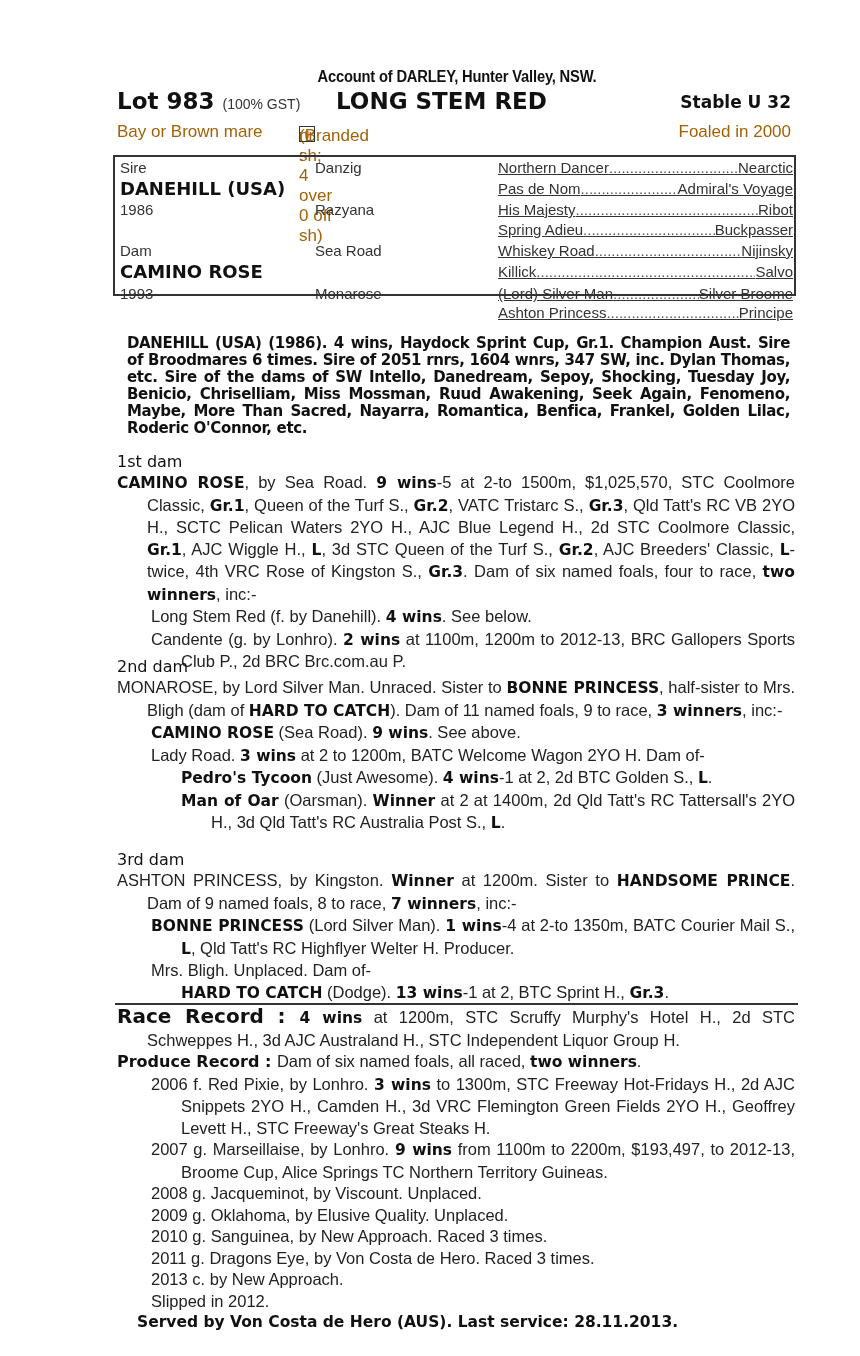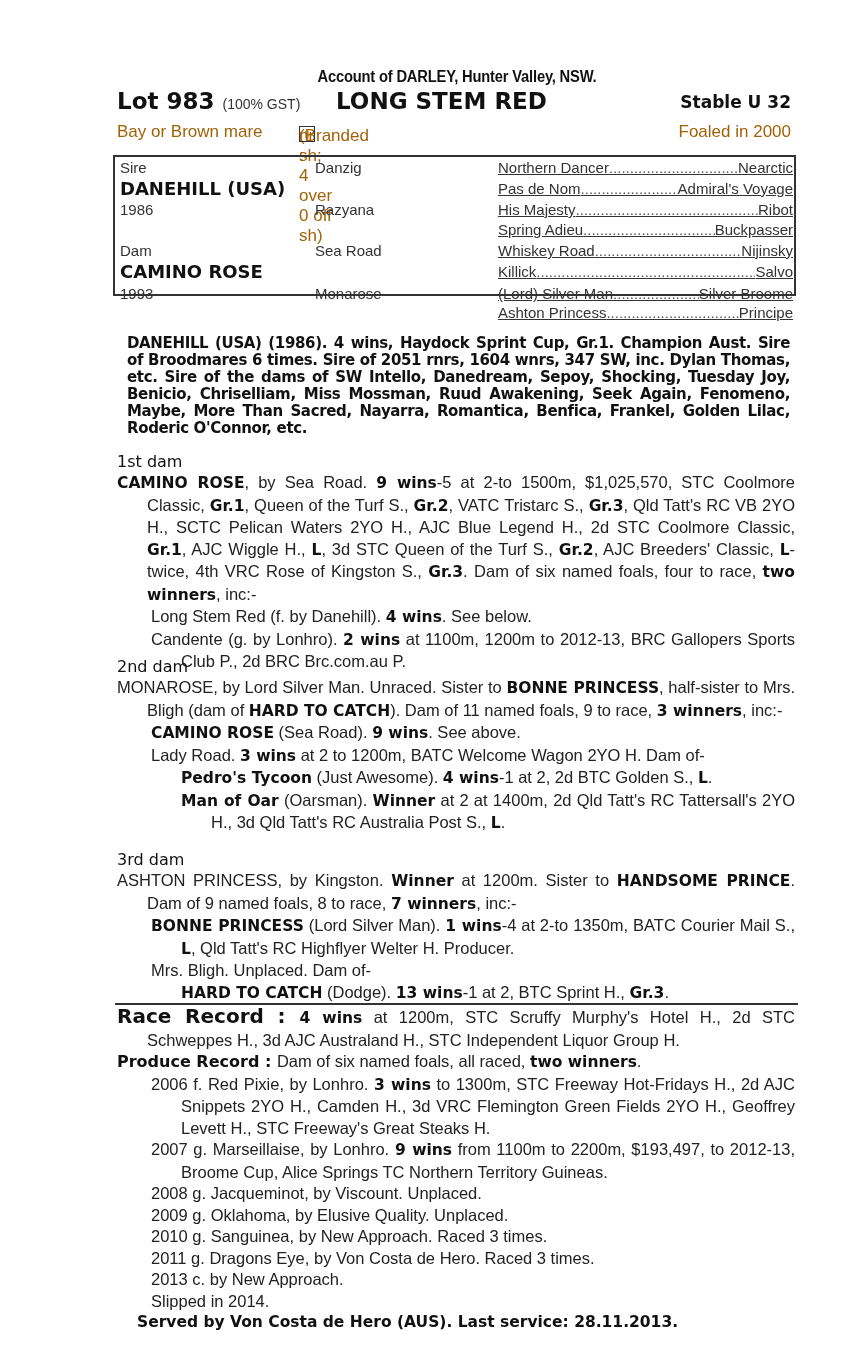--- a/index.html
+++ b/index.html
@@ -145,15 +145,15 @@
 <div class="sec" style="top:1006px">
   <div class="p hang0"><span class="strong" style="font-size:20px">Race Record : </span><span class="strong">4 wins</span><span> at 1200m, STC Scruffy Murphy's Hotel H., 2d STC Schweppes H., 3d AJC Australand H., STC Independent Liquor Group H.</span></div>
   <div class="p"><span class="strong" style="font-size:16px">Produce Record : </span><span>Dam of six named foals, all raced, </span><span class="strong">two winners</span><span>.</span></div>
   <div class="p hang1"><span>2006 f. Red Pixie, by Lonhro. </span><span class="strong">3 wins</span><span> to 1300m, STC Freeway Hot-Fridays H., 2d AJC Snippets 2YO H., Camden H., 3d VRC Flemington Green Fields 2YO H., Geoffrey Levett H., STC Freeway's Great Steaks H.</span></div>
   <div class="p hang1"><span>2007 g. Marseillaise, by Lonhro. </span><span class="strong">9 wins</span><span> from 1100m to 2200m, $193,497, to 2012-13, Broome Cup, Alice Springs TC Northern Territory Guineas.</span></div>
   <div class="p hang1">2008 g. Jacqueminot, by Viscount. Unplaced.</div>
   <div class="p hang1">2009 g. Oklahoma, by Elusive Quality. Unplaced.</div>
   <div class="p hang1">2010 g. Sanguinea, by New Approach. Raced 3 times.</div>
   <div class="p hang1">2011 g. Dragons Eye, by Von Costa de Hero. Raced 3 times.</div>
   <div class="p hang1">2013 c. by New Approach.</div>
-  <div class="p hang1">Slipped in 2014.</div>
+  <div class="p hang1">Slipped in 2012.</div>
   <div class="served">Served by Von Costa de Hero (AUS). Last service: 28.11.2013.</div>
 </div>
 
 </body></html>

